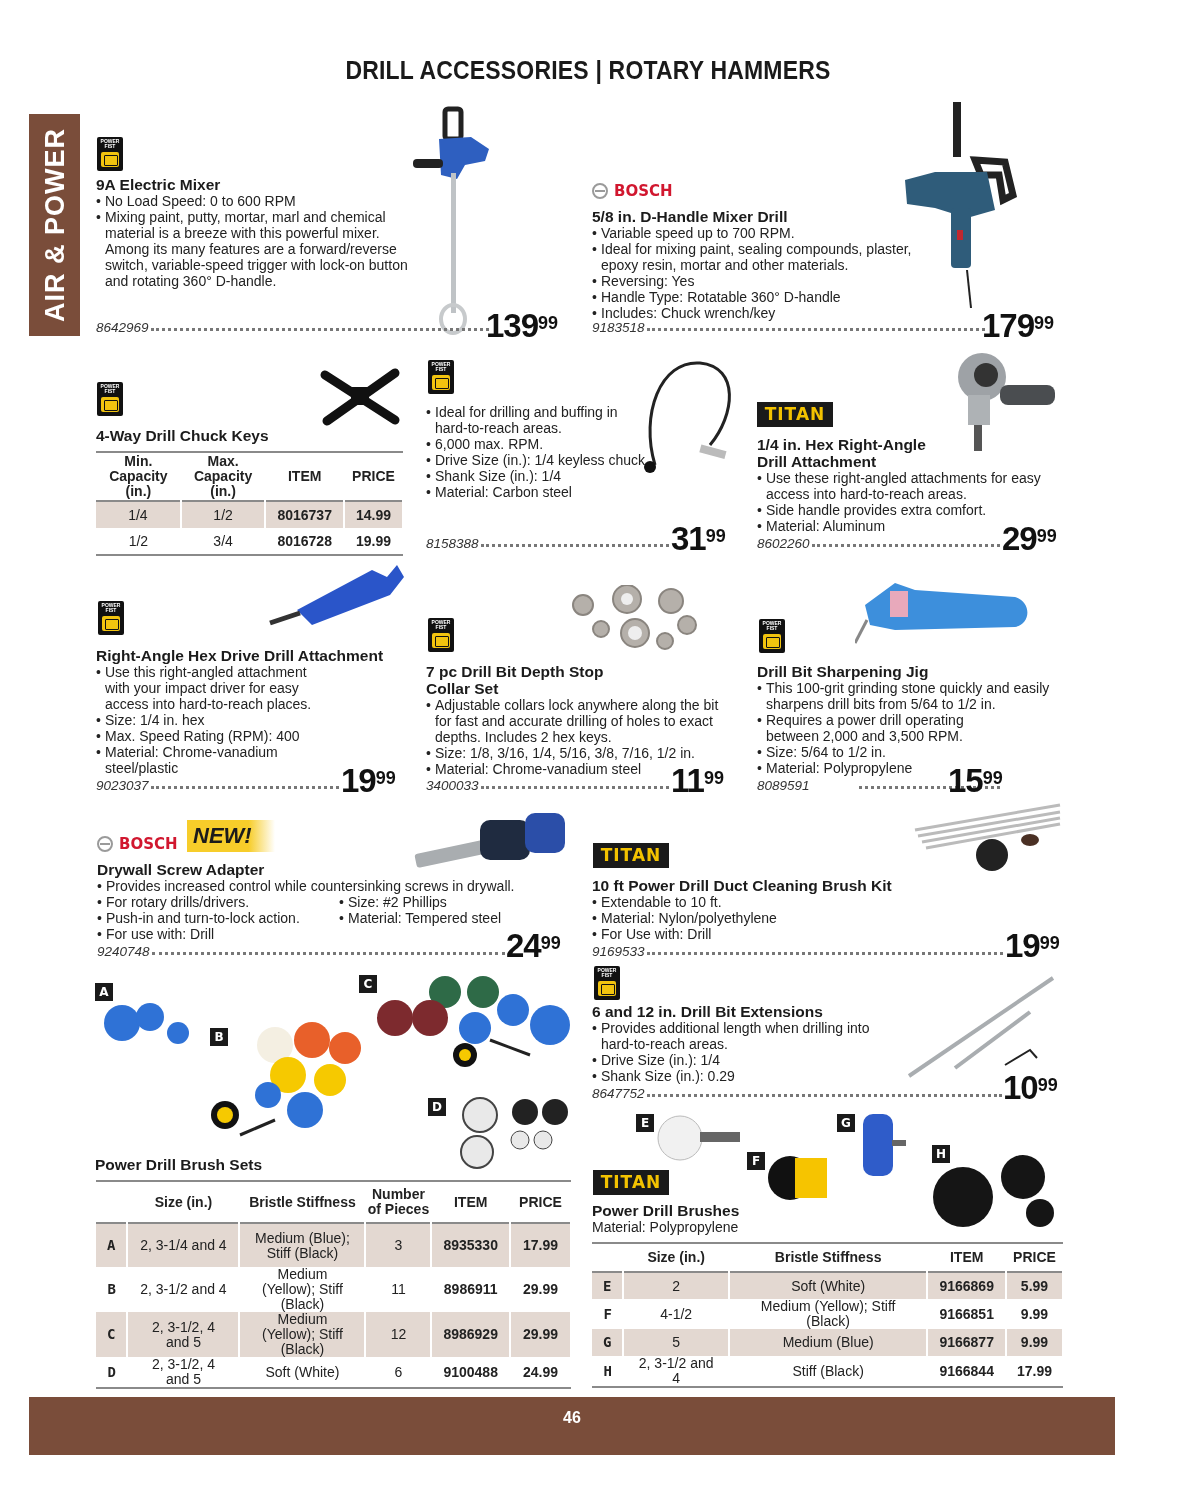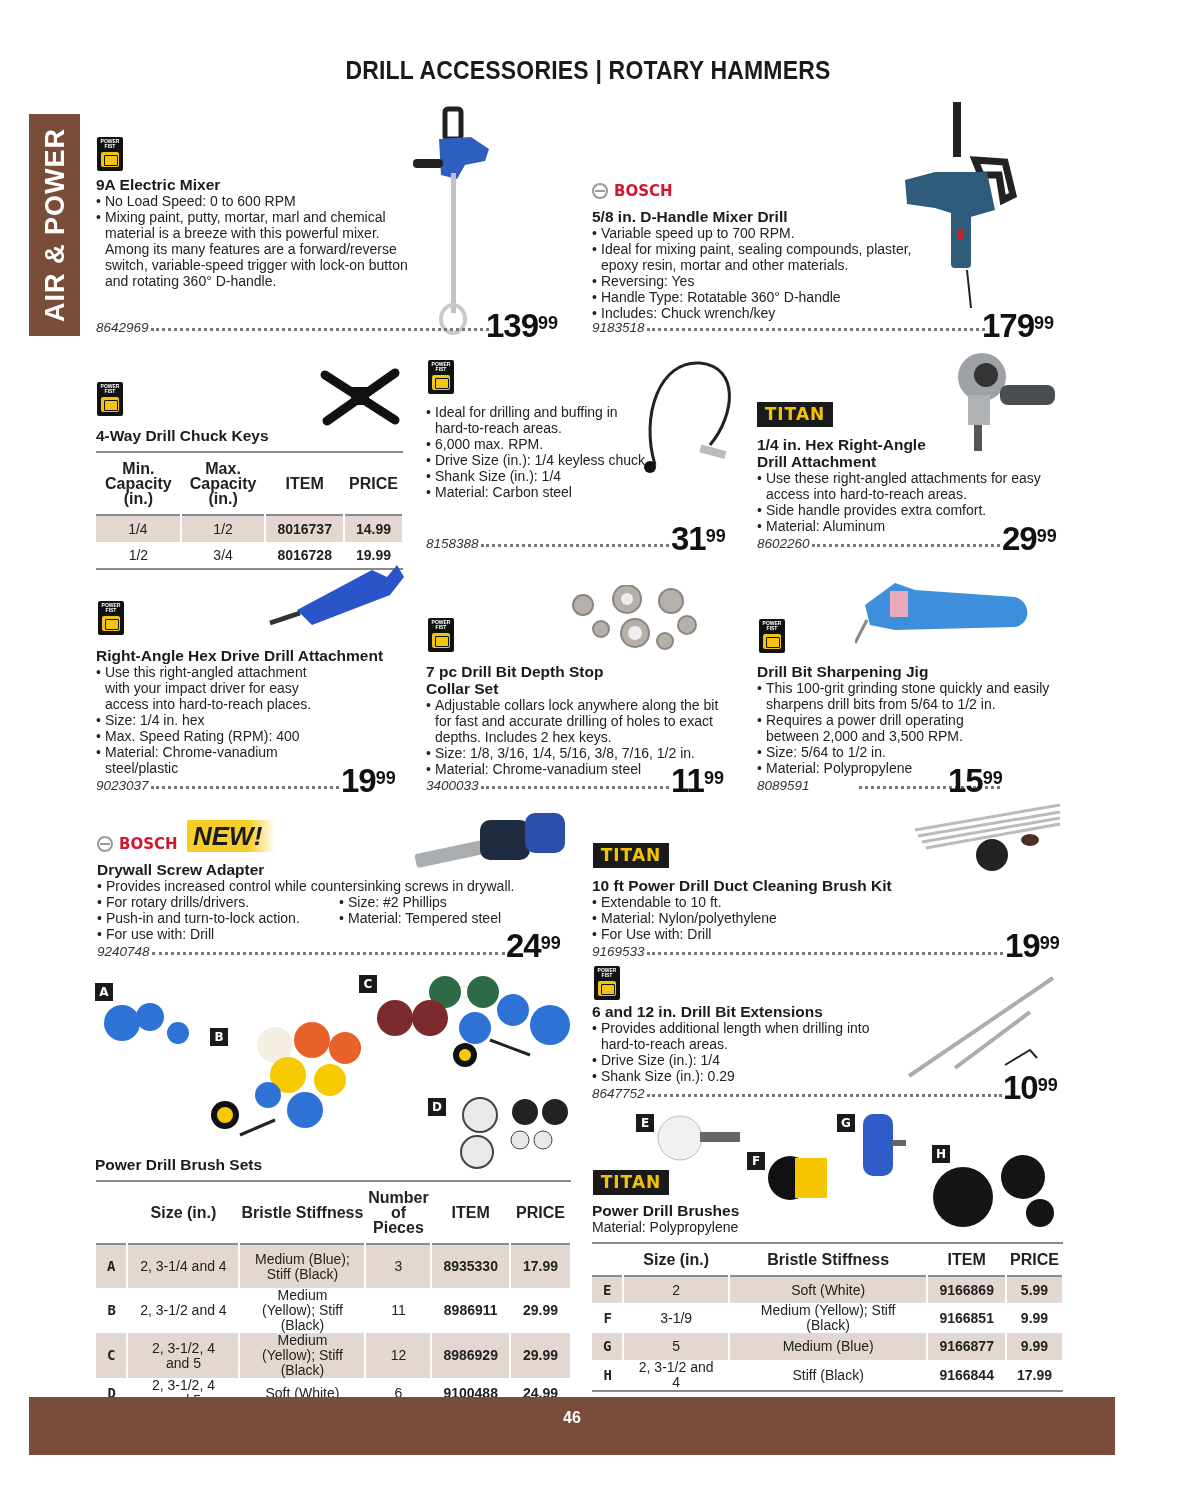--- a/index.html
+++ b/index.html
@@ -23,24 +23,24 @@
 
   .pf-logo { position: absolute; width: 26px; height: 34px; background: #111; border-radius: 2px; }
   .pf-logo .t { position: absolute; left: 2px; top: 2px; width: 22px; color: #fff; font-size: 5px; line-height: 5px; text-align: center; font-weight: bold; }
   .pf-logo .f { position: absolute; left: 4px; top: 15px; width: 18px; height: 15px; background: #f2c40f; border-radius: 2px; }
   .pf-logo .f::after { content: ""; position: absolute; left: 3px; top: 3px; width: 12px; height: 9px; border: 1.5px solid #111; border-radius: 1px; }
 
   .titan-logo { position: absolute; width: 76px; height: 25px; background: #1a1a1a; color: #f3c200; font-weight: bold; font-size: 17px; line-height: 25px; text-align: center; letter-spacing: 1px; font-family: "DejaVu Sans", sans-serif; }
   .bosch-logo { position: absolute; display: flex; align-items: center; gap: 6px; font-weight: bold; font-size: 15px; color: #d1172f; font-family: "DejaVu Sans", sans-serif; }
   .bosch-logo .ring { width: 16px; height: 16px; border-radius: 50%; border: 2px solid #9a9a9a; position: relative; }
   .bosch-logo .ring::after { content: ""; position: absolute; left: 1px; right: 1px; top: 5px; height: 2px; background: #9a9a9a; }
-  .new-badge { position: absolute; left: 187px; top: 820px; width: 88px; height: 32px; background: linear-gradient(90deg, #f7cd2a 0%, #f7cd2a 70%, rgba(247,205,42,0) 100%); font-weight: bold; font-style: italic; font-size: 26px; padding-left: 6px; line-height: 32px; color: #1b1b1b; }
+  .new-badge { position: absolute; left: 187px; top: 820px; width: 88px; height: 32px; background: linear-gradient(90deg, #f7cd2a 0%, #f7cd2a 70%, rgba(247,205,42,0) 100%); font-weight: bold; font-style: italic; font-size: 22px; padding-left: 6px; line-height: 32px; color: #1b1b1b; }
 
   table.spec { position: absolute; border-collapse: collapse; font-size: 14px; color: #222; }
-  table.spec th { font-weight: bold; font-size: 16px; line-height: 15px; padding: 8px 2px; text-align: center; }
+  table.spec th { font-weight: bold; font-size: 14px; line-height: 15px; padding: 1px 2px; text-align: center; }
   table.spec thead tr { border-top: 2px solid #8a8a8a; border-bottom: 2px solid #8a8a8a; }
   table.spec tbody tr { border-bottom: 0; }
   table.spec tbody tr:last-child { border-bottom: 2px solid #8a8a8a; }
   table.spec td { text-align: center; padding: 0 11px; line-height: 15px; }
   table.spec tr.shade td { background: #e3d8d1; border-right: 2px solid #fff; }
   table.spec td.item { font-weight: bold; }
   table.spec td.price-cell { font-weight: bold; }
   table.spec td.letter { font-weight: bold; font-family: "DejaVu Sans Mono", monospace; width: 20px; }
 
   .pic { position: absolute; }
@@ -480,21 +480,21 @@
   <tbody>
     <tr class="shade" style="height:27px;">
       <td class="letter">E</td>
         <td>2</td>
         <td>Soft (White)</td>
         <td class="item">9166869</td>
         <td class="price-cell">5.99</td>
     </tr>
     <tr style="height:27px;">
       <td class="letter">F</td>
-        <td>3-1/9</td>
+        <td>4-1/2</td>
         <td>Medium (Yellow); Stiff (Black)</td>
         <td class="item">9166851</td>
         <td class="price-cell">9.99</td>
     </tr>
     <tr class="shade" style="height:27px;">
       <td class="letter">G</td>
         <td>5</td>
         <td>Medium (Blue)</td>
         <td class="item">9166877</td>
         <td class="price-cell">9.99</td>

